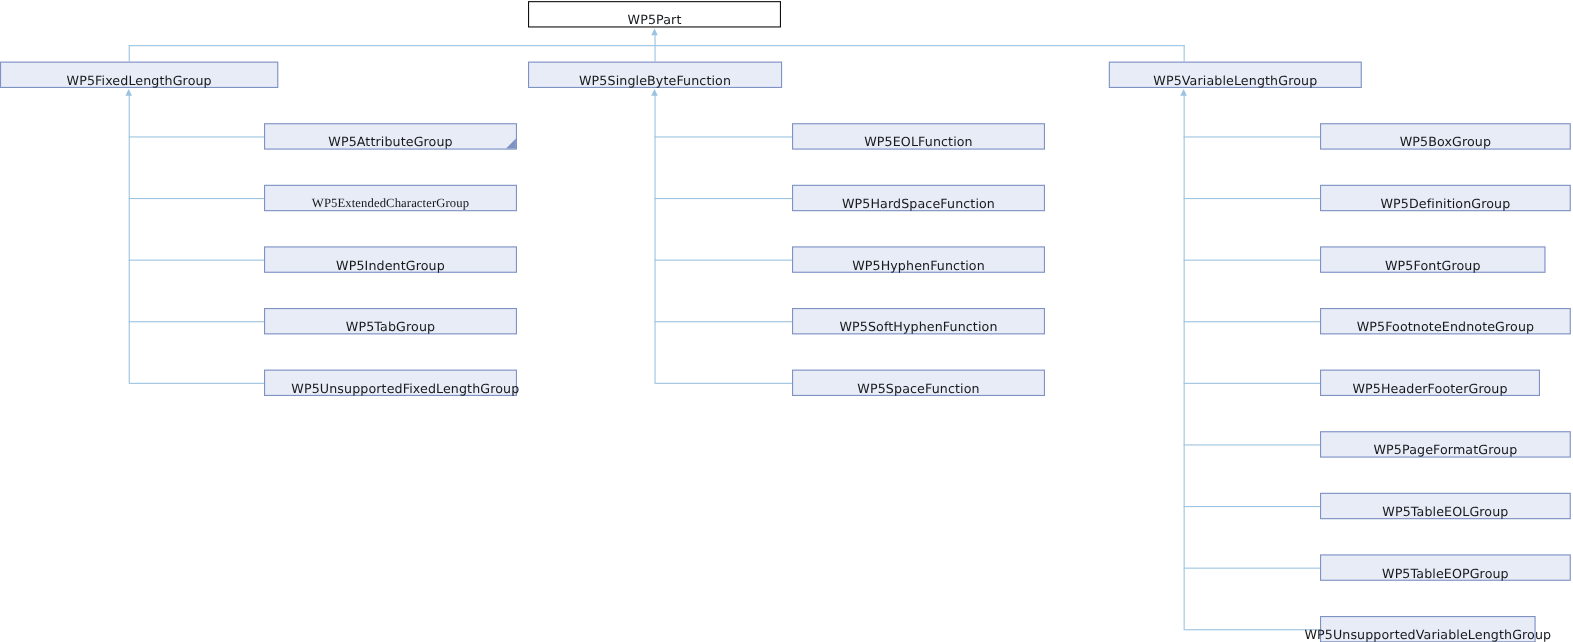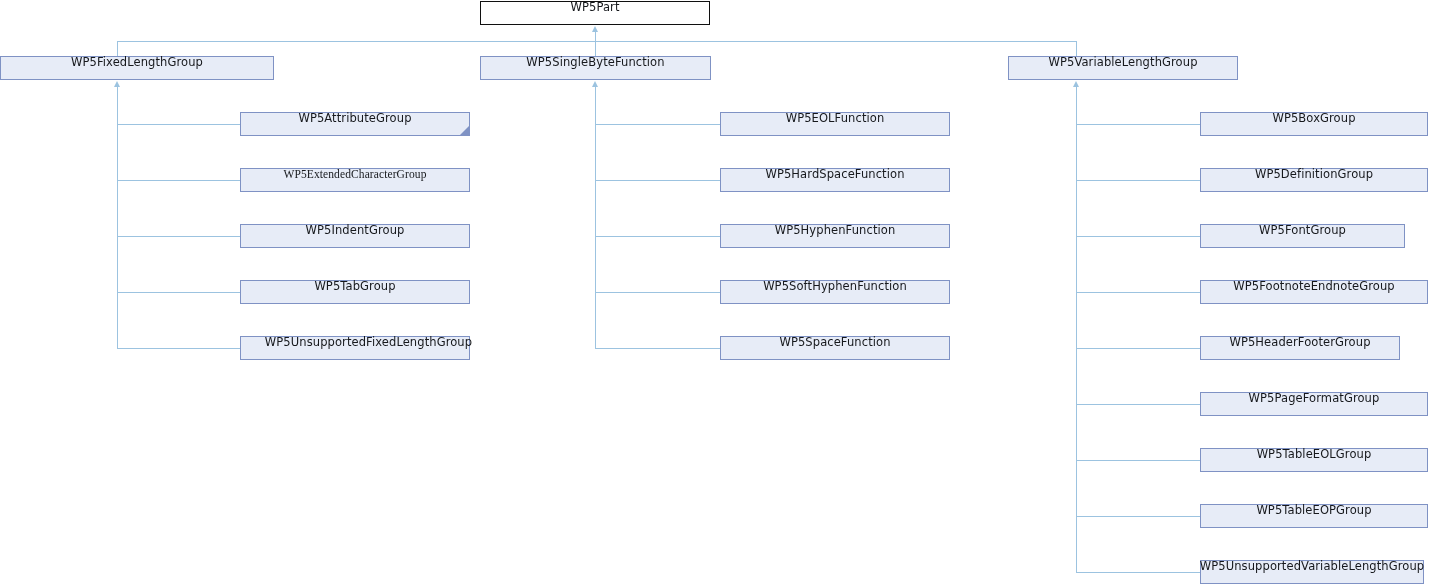--- a/index.html
+++ b/index.html
@@ -17,21 +17,21 @@
     width: 1430px;
     height: 584px;
     background: #ffffff;
     overflow: hidden;
   }
   
   .node {
     position: absolute;
     box-sizing: border-box;
     display: flex;
-    align-items: flex-start;
+    align-items: flex-end;
     justify-content: center;
     background: #e7ecf7;
     border: 1px solid #7f92c4;
     color: #16181c;
     font-size: 11.5px;
     line-height: 1;
     letter-spacing: 0.1px;
     white-space: nowrap;
     height: 24px;
     cursor: pointer;
@@ -77,21 +77,21 @@
 <body>
 
 <div id="diagram" style="width: 1430px; height: 584px;">
     <div class="node root" style="left: 480px; top: 1px; width: 230px;">
       <span class="label">WP5Part</span>
     </div>
     <div class="edge v" style="left: 595px; top: 31px; height: 10px;"></div>
     <div class="arrow-up" style="left: 591.5px; top: 26px;"></div>
     <div class="edge h" style="left: 117px; top: 41px; width: 960px;"></div>
     <div class="edge v" style="left: 117px; top: 41px; height: 15px;"></div>
-    <div class="node" style="left: 0px; top: 56px; width: 274px;">
+    <div class="node" style="left: 0px; top: 56px; width: 253px;">
       <span class="label">WP5FixedLengthGroup</span>
     </div>
     <div class="arrow-up" style="left: 113.5px; top: 81px;"></div>
     <div class="edge v" style="left: 117px; top: 86px; height: 262px;"></div>
     <div class="edge h" style="left: 117px; top: 124px; width: 123px;"></div>
     <div class="node folded" style="left: 240px; top: 112px; width: 230px;">
       <span class="label">WP5AttributeGroup</span>
     </div>
     <div class="edge h" style="left: 117px; top: 180px; width: 123px;"></div>
     <div class="node" style="left: 240px; top: 168px; width: 230px; font-family: Liberation Serif, serif;">
@@ -167,16 +167,16 @@
     </div>
     <div class="edge h" style="left: 1076px; top: 460px; width: 124px;"></div>
     <div class="node" style="left: 1200px; top: 448px; width: 228px;">
       <span class="label">WP5TableEOLGroup</span>
     </div>
     <div class="edge h" style="left: 1076px; top: 516px; width: 124px;"></div>
     <div class="node" style="left: 1200px; top: 504px; width: 228px;">
       <span class="label">WP5TableEOPGroup</span>
     </div>
     <div class="edge h" style="left: 1076px; top: 572px; width: 124px;"></div>
-    <div class="node" style="left: 1200px; top: 560px; width: 224px;">
+    <div class="node" style="left: 1200px; top: 560px; width: 196px;">
       <span class="label">WP5UnsupportedVariableLengthGroup</span>
     </div>
   </div>
 
 </body></html>

